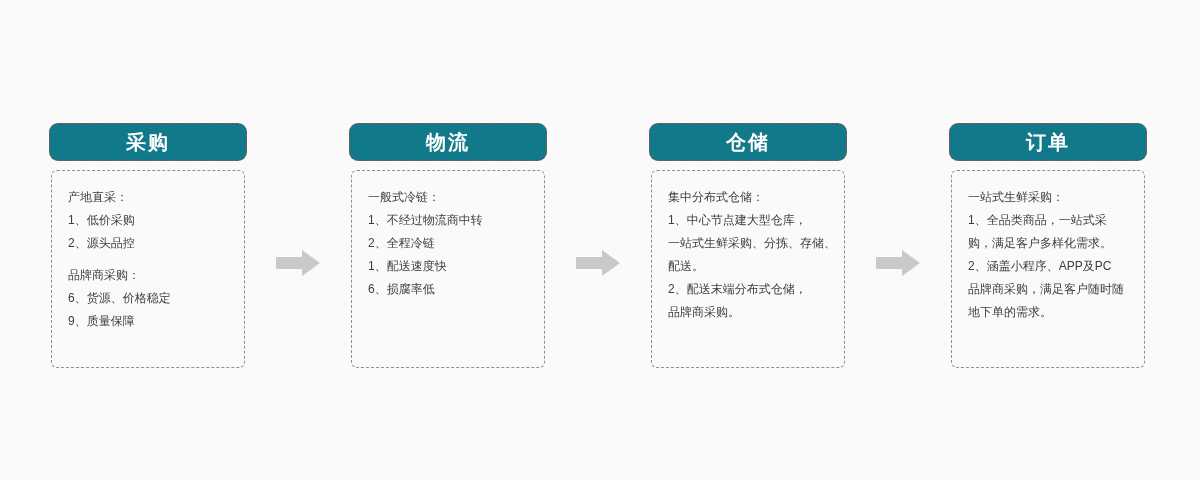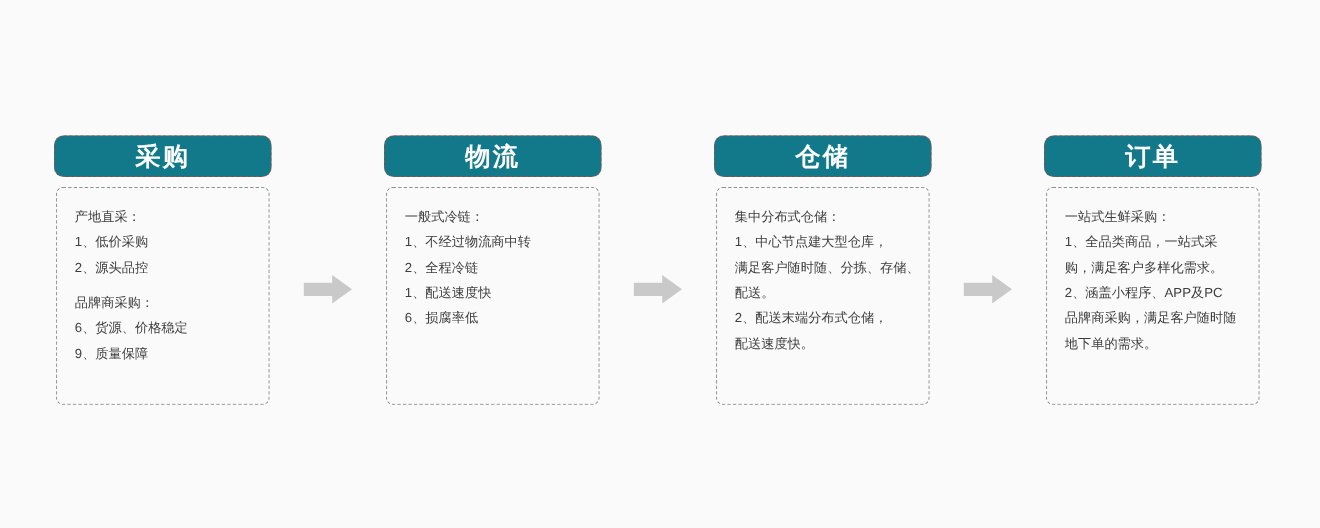--- a/index.html
+++ b/index.html
@@ -26,21 +26,21 @@
   .stage-header {
     box-sizing: border-box;
     width: 198px;
     height: 38px;
     line-height: 36px;
     text-align: center;
     background: var(--header_fill, #11798a);
     color: var(--header_text, #ffffff);
     border: 1px dashed var(--header_border, #9c5148);
     border-radius: 9px;
-    font-size: 23px;
+    font-size: 20px;
     font-weight: bold;
     letter-spacing: 2px;
   }
   .stage-box {
     box-sizing: border-box;
     position: absolute;
     top: 47px;
     left: 2px;
     width: 194px;
     height: 198px;
@@ -98,24 +98,24 @@
 
   <svg class="arrow" style="left:576px" width="44" height="26" viewBox="0 0 44 26">
     <polygon points="0,7 26,7 26,0 44,13 26,26 26,19 0,19" fill="#c9c9c9"></polygon>
   </svg>
 
   <div class="stage" style="left:649px">
     <div class="stage-header">仓储</div>
     <div class="stage-box">
       <div class="line">集中分布式仓储：</div>
       <div class="line">1、中心节点建大型仓库，</div>
-      <div class="line">满足客户随时随、分拣、存储、</div>
+      <div class="line">一站式生鲜采购、分拣、存储、</div>
       <div class="line">配送。</div>
       <div class="line">2、配送末端分布式仓储，</div>
-      <div class="line">配送速度快。</div>
+      <div class="line">品牌商采购。</div>
     </div>
   </div>
 
   <svg class="arrow" style="left:876px" width="44" height="26" viewBox="0 0 44 26">
     <polygon points="0,7 26,7 26,0 44,13 26,26 26,19 0,19" fill="#c9c9c9"></polygon>
   </svg>
 
   <div class="stage" style="left:949px">
     <div class="stage-header">订单</div>
     <div class="stage-box">

